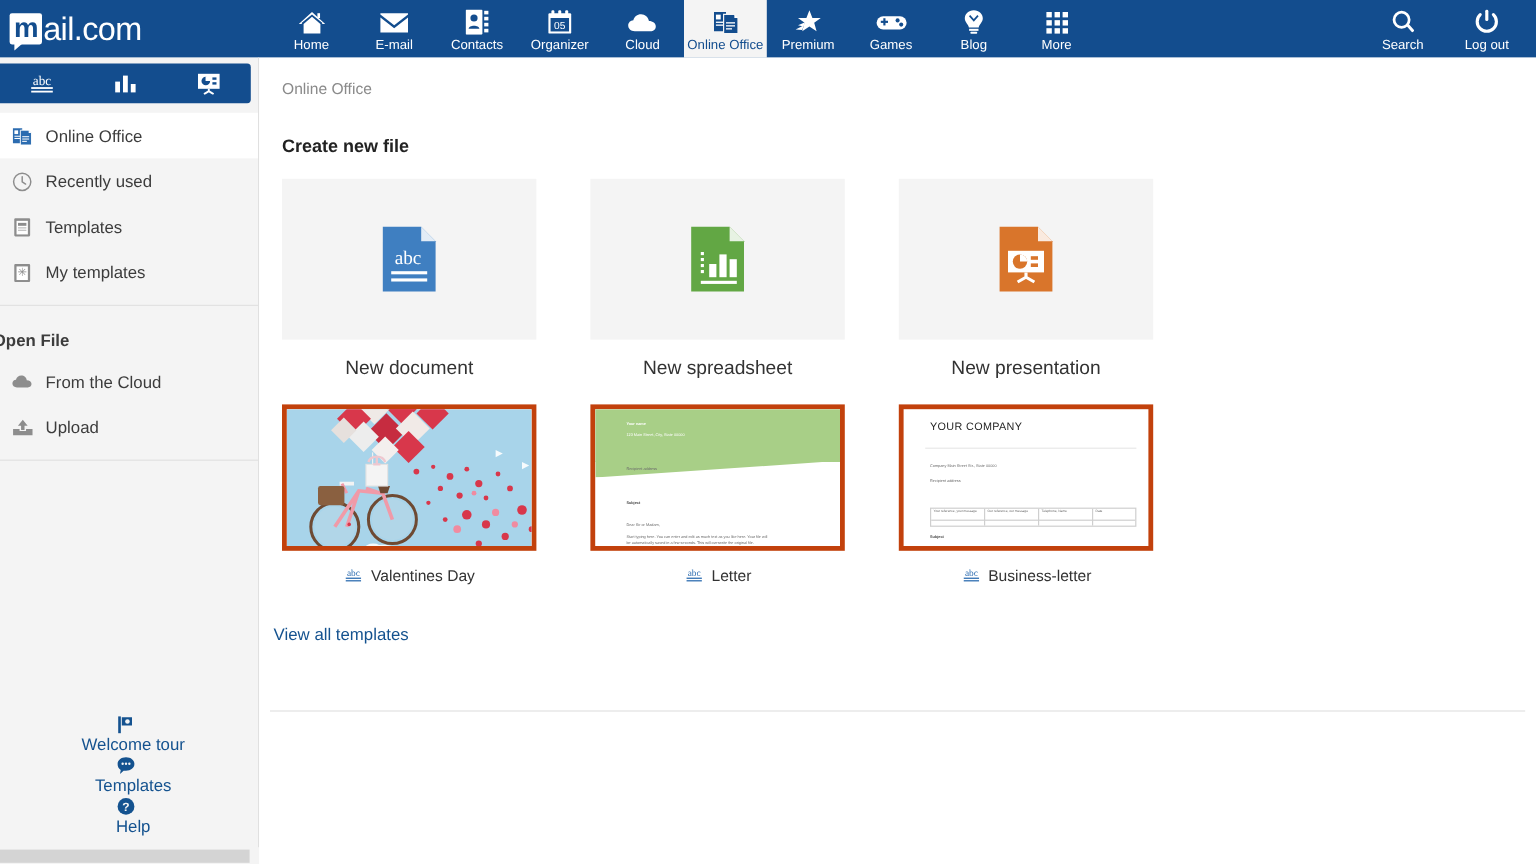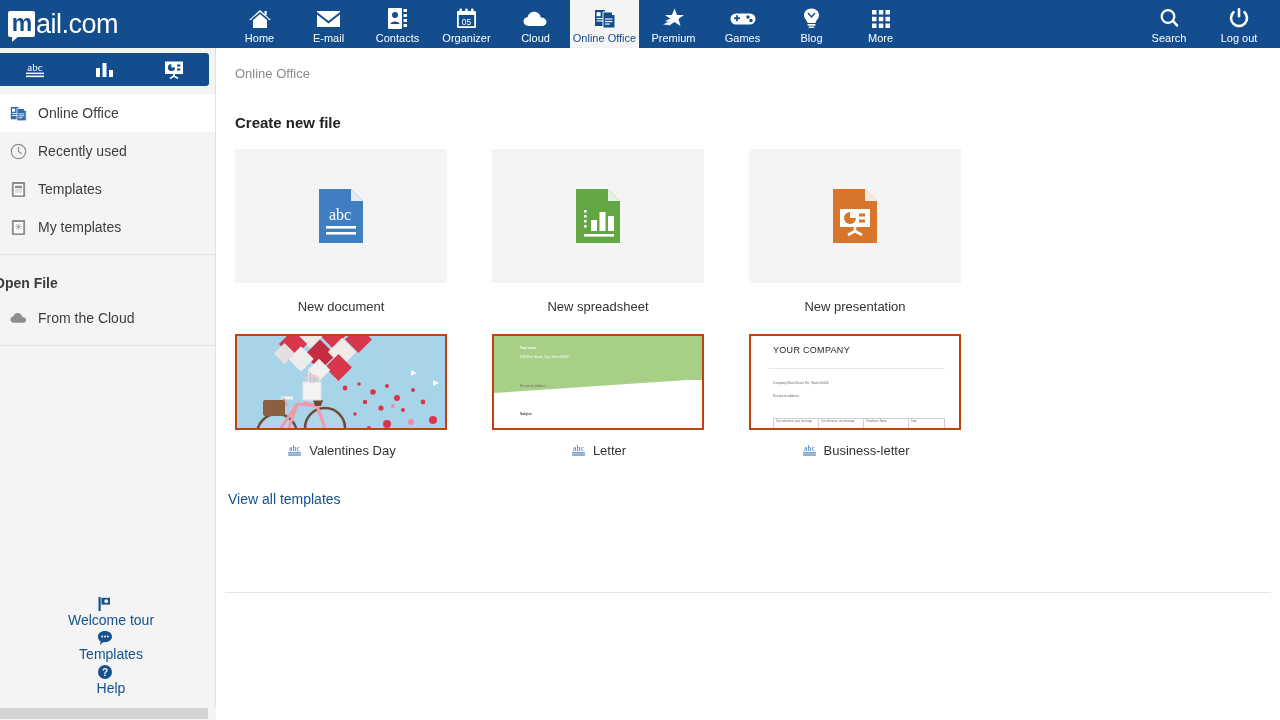--- a/index.html
+++ b/index.html
@@ -132,29 +132,29 @@
   .grid {
     display: flex; padding: 18px 0 0 19px; gap: 45px;
   }
   .card { width: 212px; cursor: pointer; }
   .card-thumb {
     width: 212px; height: 134px; background: #f4f4f4;
     display: flex; align-items: center; justify-content: center;
     overflow: hidden;
   }
   .card-caption {
-    text-align: center; font-size: 13px; color: #333333;
+    text-align: center; font-size: 16px; color: #333333;
     padding-top: 16px;
   }
 
   .tpl-row { display: flex; padding: 20px 0 0 19px; gap: 45px; }
   .tpl { width: 212px; cursor: pointer; }
   .tpl-thumb {
-    width: 212px; height: 96px; overflow: hidden;
-    border: 2px solid #c2410c; background: #ffffff;
+    width: 212px; height: 122px; overflow: hidden;
+    border: 4px solid #c2410c; background: #ffffff;
     position: relative;
   }
   .tpl-caption {
     display: flex; align-items: center; justify-content: center;
     gap: 6px; padding-top: 13px; font-size: 13px; color: #333333;
   }
 
   .viewall {
     padding: 33px 0 0 12px; font-size: 14px; color: #14528f;
     cursor: pointer;
@@ -458,20 +458,29 @@
 
   <div class="sb-section">
     <div class="sb-head">Open File</div>
     <div class="sb-item">
       <span class="sb-ico">
         <svg width="18" height="12" viewBox="0 0 26 16">
             <path d="M6 15 C2.5 15 0.5 12.8 0.5 10.3 C0.5 7.9 2.4 6 4.8 5.9 C5.4 2.9 8 0.8 11.2 0.8 C14.6 0.8 17.4 3.3 17.8 6.5 C21 6.5 23.5 8.4 23.5 11 C23.5 13.3 21.6 15 19 15 Z" fill="#8d8d8d"></path>
           </svg>
       </span>
       <span class="sb-lbl">From the Cloud</span>
+    </div>
+    <div class="sb-item">
+      <span class="sb-ico">
+        <svg width="18" height="15" viewBox="0 0 20 16">
+            <path d="M1 15 L1 9 L7 9 L7 11 L13 11 L13 9 L19 9 L19 15 Z" fill="#8d8d8d"></path>
+            <path d="M10 0.5 L14.5 6 L11.6 6 L11.6 10 L8.4 10 L8.4 6 L5.5 6 Z" fill="#8d8d8d"></path>
+          </svg>
+      </span>
+      <span class="sb-lbl">Upload</span>
     </div>
   </div>
 
   <div class="sb-divider"></div>
 
   <div class="sb-bottom">
     <div class="sb-link">
       <span class="sb-ico">
         <svg width="16" height="16" viewBox="0 0 16 16">
             <rect x="1.5" y="1" width="2.2" height="14" fill="#14528f"></rect>

